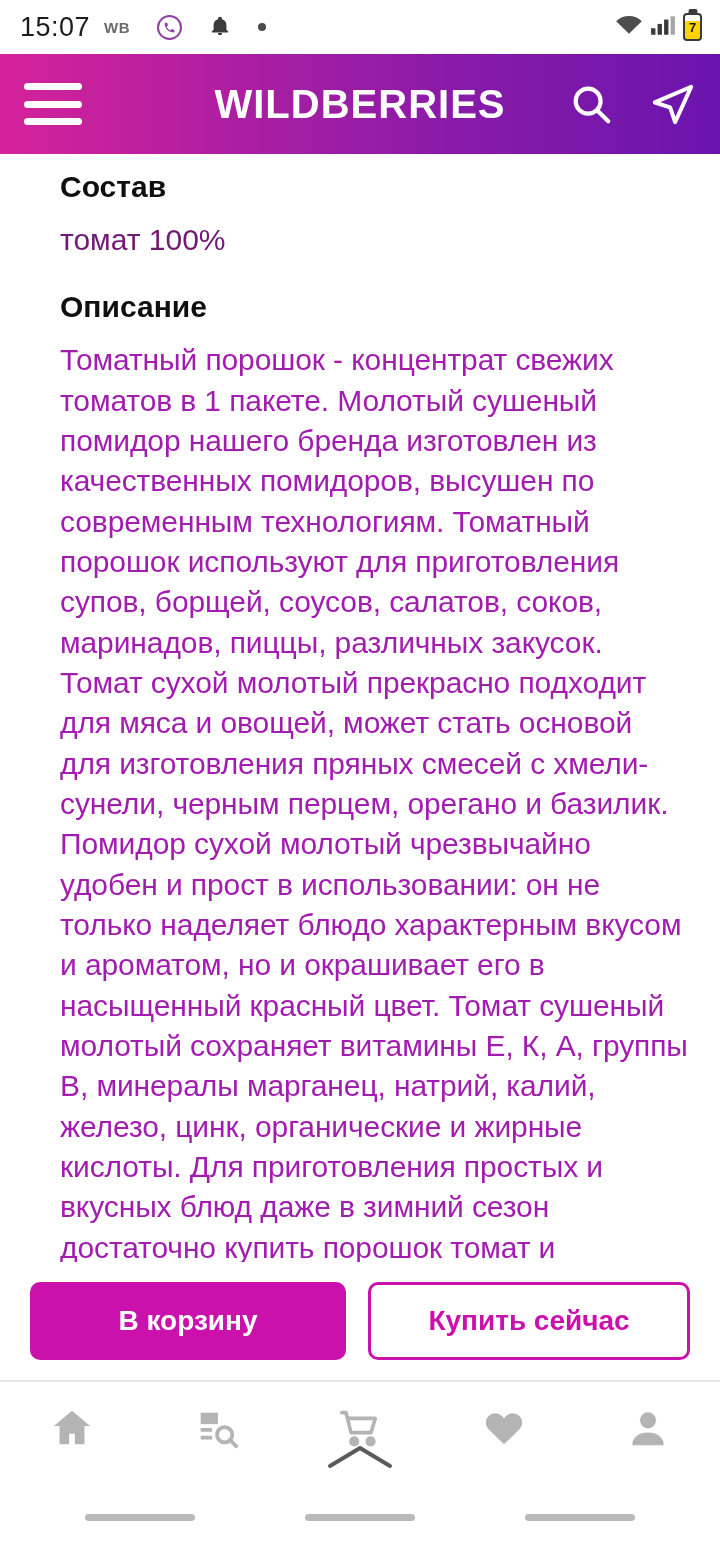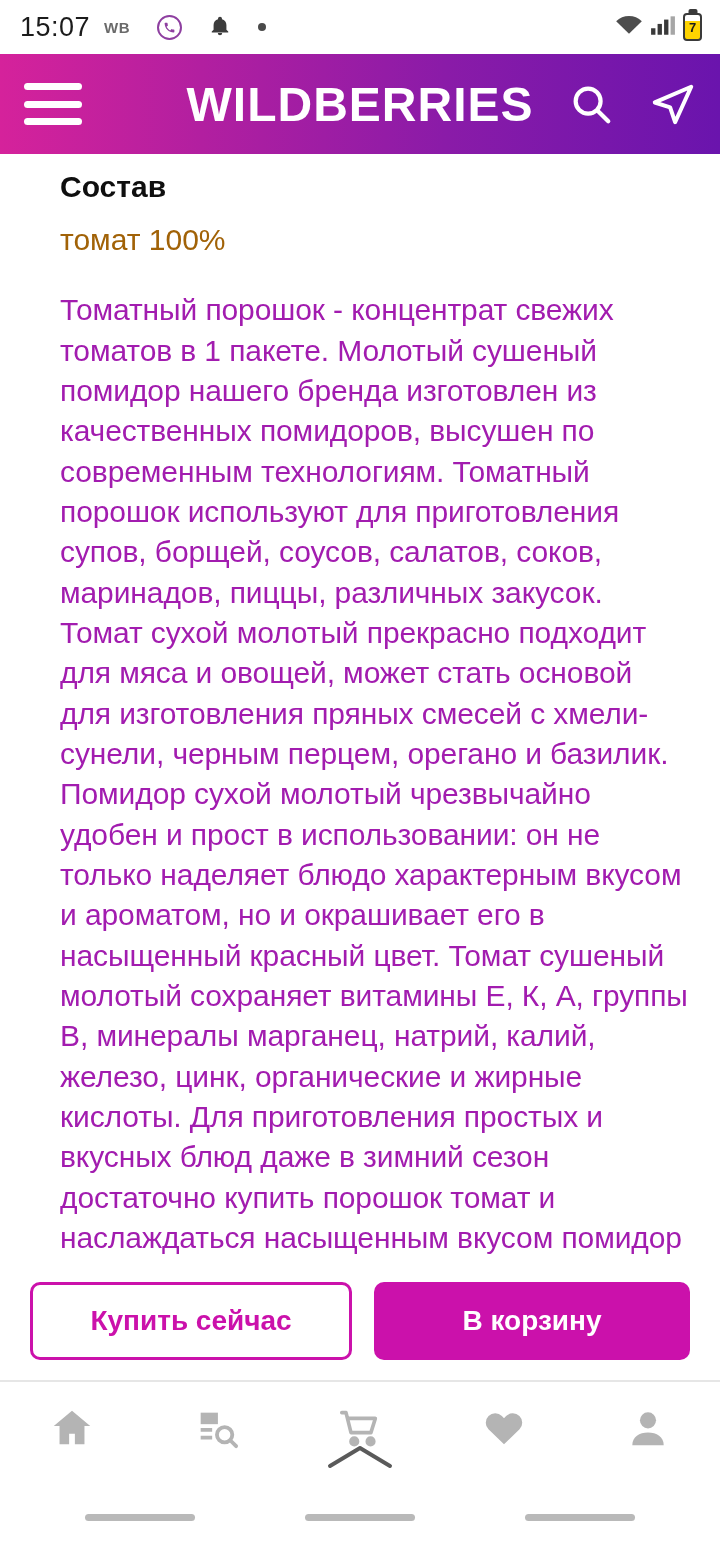--- a/index.html
+++ b/index.html
@@ -101,21 +101,21 @@
     cursor: pointer;
   }
   .burger i {
     display: block; height: 7px; border-radius: 4px; background: #ffffff; width: 100%;
   }
   .brand {
     position: absolute;
     left: 0; right: 0;
     text-align: center;
     color: #ffffff;
-    font-size: 48px;
+    font-size: 40px;
     font-weight: 700;
     letter-spacing: 1px;
     pointer-events: none;
   }
   .appbar-right {
     margin-left: auto;
     display: flex;
     align-items: center;
     gap: 36px;
     z-index: 2;
@@ -132,21 +132,21 @@
   }
   h2.sec {
     font-size: 30px;
     font-weight: 700;
     color: #0f0f0f;
     margin-bottom: 16px;
   }
   .sec-text {
     font-size: 30px;
     line-height: 1.34;
-    color: #a16207;
+    color: #701a75;
     margin-bottom: 30px;
   }
   .desc {
     font-size: 30px;
     line-height: 1.345;
     color: #a21caf;
     letter-spacing: -0.1px;
   }
   .collapse-link {
     margin-top: 16px;
@@ -290,27 +290,28 @@
         <svg width="46" height="46" viewBox="0 0 24 24" fill="none" stroke="#ffffff" stroke-width="2.1" stroke-linejoin="round">
             <path d="M21.5 3 2.5 11.2l8 2.6 2.6 7.7L21.5 3z"></path>
           </svg>
       </span>
     </div>
   </div>
 
   <div class="content">
     <h2 class="sec">Состав</h2>
     <div class="sec-text">томат 100%</div>
+    <h2 class="sec">Описание</h2>
     <div class="desc">Томатный порошок - концентрат свежих томатов в 1 пакете. Молотый сушеный помидор нашего бренда изготовлен из качественных помидоров, высушен по современным технологиям. Томатный порошок используют для приготовления супов, борщей, соусов, салатов, соков, маринадов, пиццы, различных закусок. Томат сухой молотый прекрасно подходит для мяса и овощей, может стать основой для изготовления пряных смесей с хмели-сунели, черным перцем, орегано и базилик. Помидор сухой молотый чрезвычайно удобен и прост в использовании: он не только наделяет блюдо характерным вкусом и ароматом, но и окрашивает его в насыщенный красный цвет. Томат сушеный молотый сохраняет витамины Е, К, А, группы В, минералы марганец, натрий, калий, железо, цинк, органические и жирные кислоты. Для приготовления простых и вкусных блюд даже в зимний сезон достаточно купить порошок томат и наслаждаться насыщенным вкусом помидор в огромном разнообразии блюд.</div>
     <div class="collapse-link">Свернуть описание</div>
   </div>
 
   <div class="actions">
+    <div class="btn btn-filled">В корзину</div>
     <div class="btn btn-outline">Купить сейчас</div>
-    <div class="btn btn-filled">В корзину</div>
   </div>
 
   <div class="tabbar">
     <div class="tab">
       <span>
         <svg width="46" height="46" viewBox="0 0 24 24" fill="#b4b4b4">
             <path d="M12 3 2.5 11h3v9.5h5V15h3v5.5h5V11h3L12 3z"></path>
           </svg>
       </span>
     </div>

